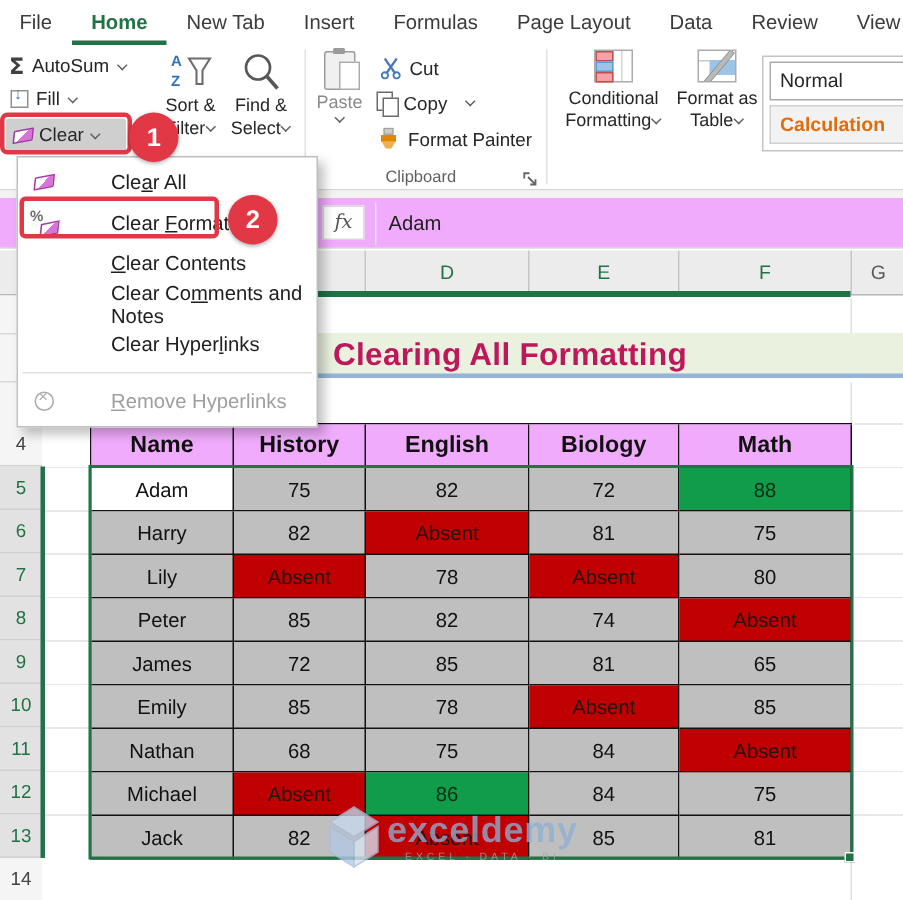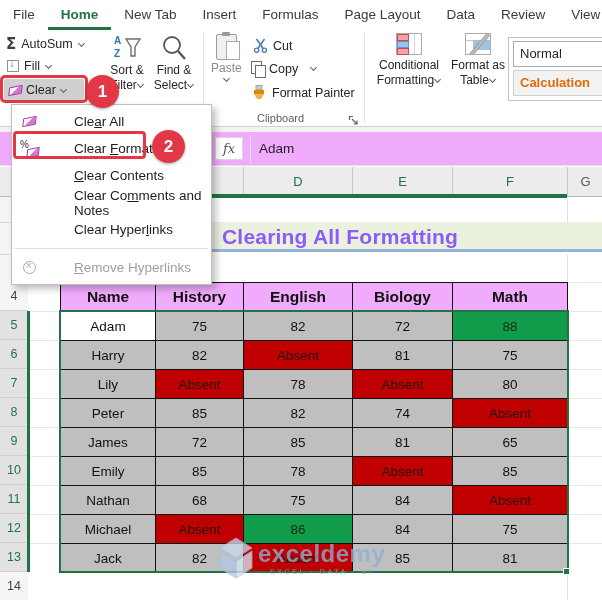--- a/index.html
+++ b/index.html
@@ -65,21 +65,21 @@
   .rows-col{position:absolute;left:0;top:197px;width:28px;bottom:0;background:#f5f5f5;border-right:1px solid #c6c6c6;}
   .rowline{position:absolute;left:0;width:28px;height:1px;background:#d8d8d8;}
   .rowcell{position:absolute;left:0;width:28px;height:29px;border-bottom:1px solid #d0d0d0;display:flex;align-items:center;justify-content:center;font-size:12.5px;color:#444;background:#f5f5f5;}
   .rowcell.sel{background:#e2e2e2;color:#217346;}
   .rows-green{position:absolute;left:27px;top:311px;width:2.5px;height:261px;background:#217346;z-index:1;}
   .hstrip{position:absolute;top:282px;height:290px;background:repeating-linear-gradient(to bottom,#e8e8e8 0 1px,transparent 1px 29px);}
   .vline{position:absolute;left:567px;width:1px;background:#e0e0e0;}
 
   
   .banner{position:absolute;left:60px;top:222px;right:0;height:30px;background:#eaf1df;border-bottom:3px solid #95b3d7;z-index:1;}
-  .banner span{position:absolute;left:162px;top:0;line-height:29px;font-size:21px;font-weight:bold;color:#8b5cf6;letter-spacing:.2px;}
+  .banner span{position:absolute;left:162px;top:0;line-height:29px;font-size:21px;font-weight:bold;color:#be185d;letter-spacing:.2px;}
 
   
   #grades-table{position:absolute;left:60px;top:282px;display:grid;grid-template-columns:95px 88px 109px 100px 115px;grid-auto-rows:29px;border-top:1.5px solid #111;border-left:1.5px solid #111;z-index:2;}
   .tcell{border-right:1.5px solid #111;border-bottom:1.5px solid #111;display:flex;align-items:center;justify-content:center;font-size:13.5px;color:#111;}
   .tcell.th{background:#f0abfc;font-weight:bold;font-size:15.5px;}
   .tcell.gray{background:#bfbfbf;}
   .tcell.active{background:#ffffff;}
   .tcell.red{background:#c00000;color:#241311;}
   .tcell.green{background:#119c4b;color:#0d2b12;}
 

